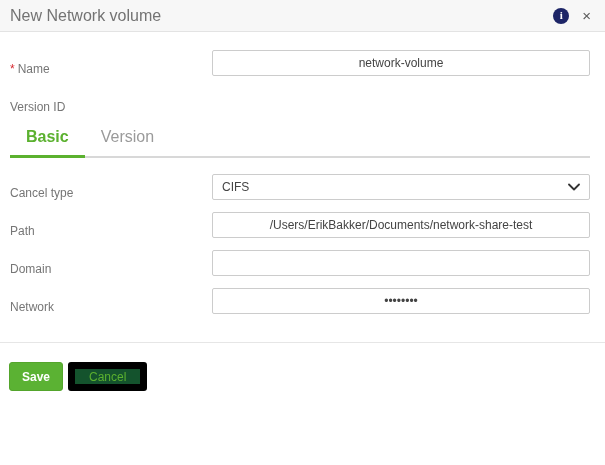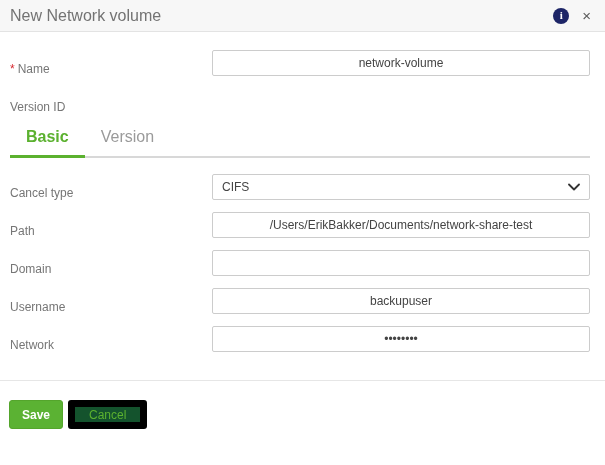--- a/index.html
+++ b/index.html
@@ -203,26 +203,20 @@
       </span>
     </div>
 
     <div class="form-row">
       <span class="form-label">Domain</span>
       <span class="form-control">
         <input class="text-input" type="text" value="" style="">
       </span>
     </div>
 
-    <div class="form-row">
-      <span class="form-label">Username</span>
-      <span class="form-control">
-        <input class="text-input" type="text" value="backupuser" style="">
-      </span>
-    </div>
 
     <div class="form-row">
       <span class="form-label">Network</span>
       <span class="form-control">
         <input class="text-input" type="text" value="••••••••" style="">
       </span>
     </div>
 
   </div>
 

